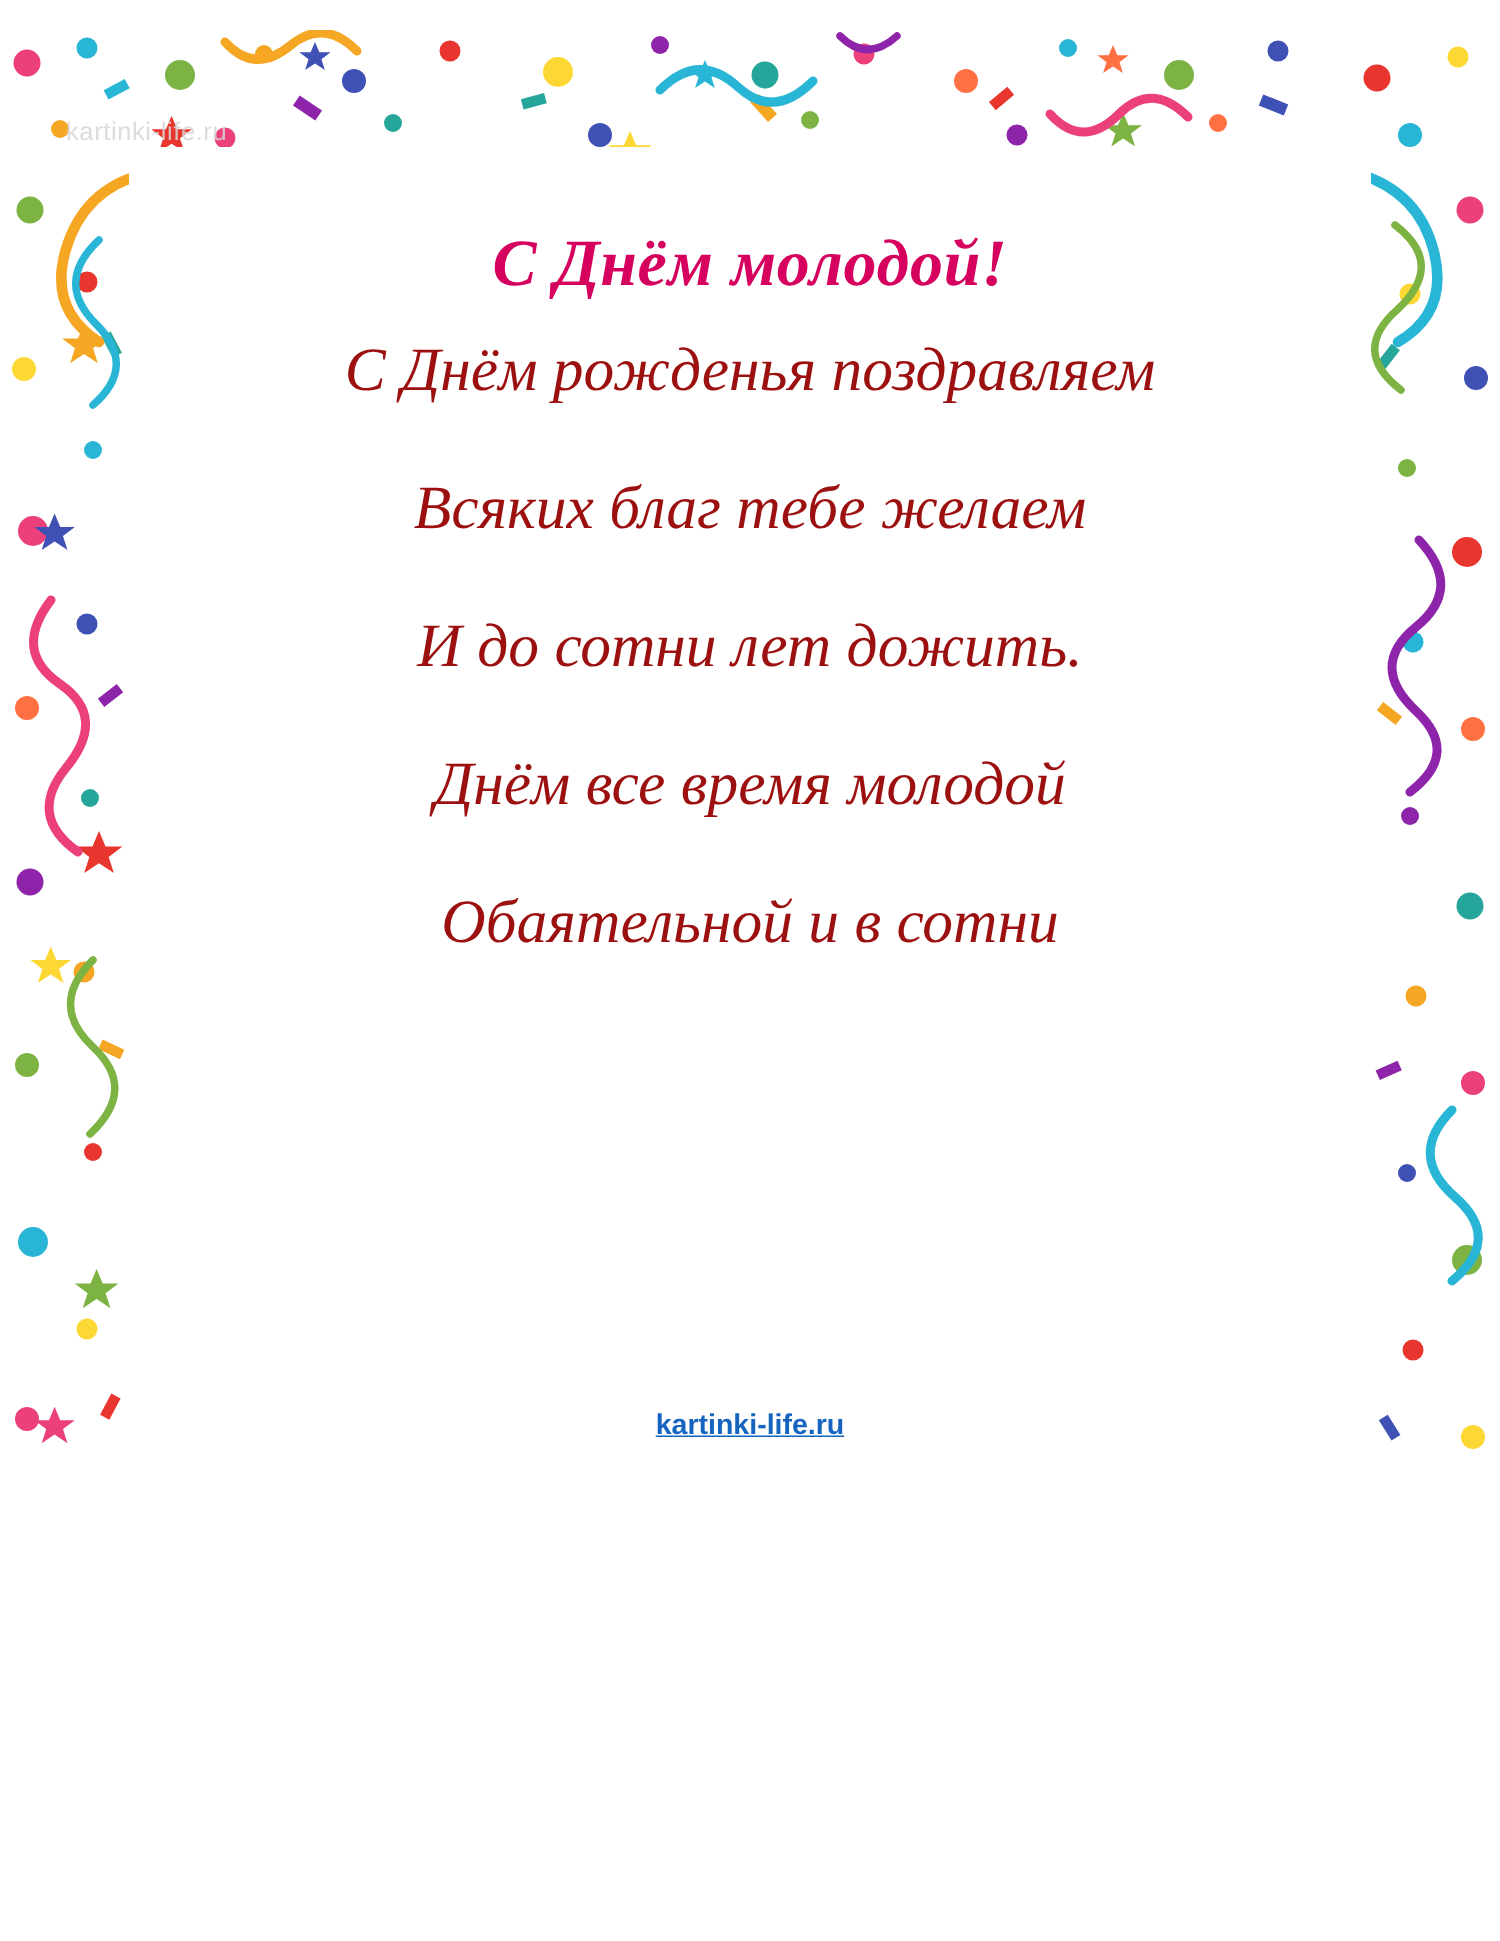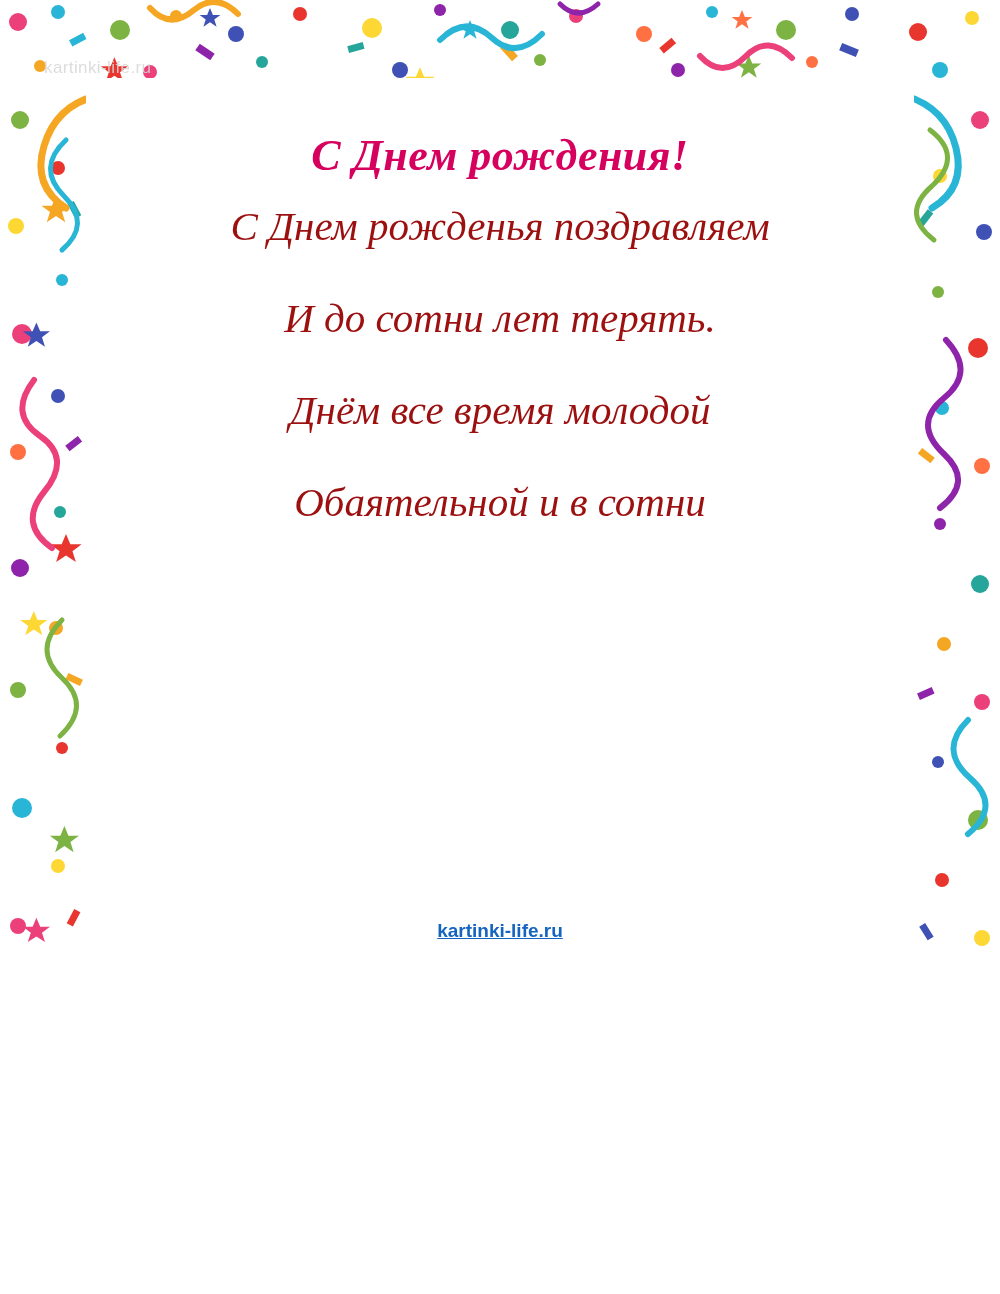--- a/index.html
+++ b/index.html
@@ -9,20 +9,21 @@
   }
   body {
     font-family: "Liberation Serif", serif;
   }
   .card {
     position: relative;
     width: 1000px;
     height: 970px;
     overflow: hidden;
     background: #ffffff;
+    margin-top: 20px;
   }
   .confetti-layer {
     position: absolute;
     inset: 0;
     pointer-events: none;
   }
   .inner-panel {
     position: absolute;
     left: 86px;
     top: 78px;
@@ -294,24 +295,25 @@
       <path d="M96,1198 q-42,-10 -54,-50" stroke="#8e24aa" stroke-width="8" fill="none" stroke-linecap="round"></path>
       <path d="M906,1198 q44,-12 52,-54" stroke="#ec407a" stroke-width="7" fill="none" stroke-linecap="round"></path>
     </g>
   </svg>
 
   <div class="inner-panel"></div>
 
   <div class="watermark-top">kartinki-life.ru</div>
 
   <div class="content">
-    <div class="greeting-title">С Днем рождения!</div>
+    <div class="greeting-title">С Днём молодой!</div>
 
     <div class="poem">
-      <p class="poem-line">С Днем рожденья поздравляем</p>
-      <p class="poem-line">И до сотни лет терять.</p>
+      <p class="poem-line">С Днём рожденья поздравляем</p>
+      <p class="poem-line">Всяких благ тебе желаем</p>
+      <p class="poem-line">И до сотни лет дожить.</p>
       <p class="poem-line">Днём все время молодой</p>
       <p class="poem-line">Обаятельной и в сотни</p>
     </div>
   </div>
 
   <a class="footer-link" href="#">kartinki-life.ru</a>
 </div>
 
 </body></html>

